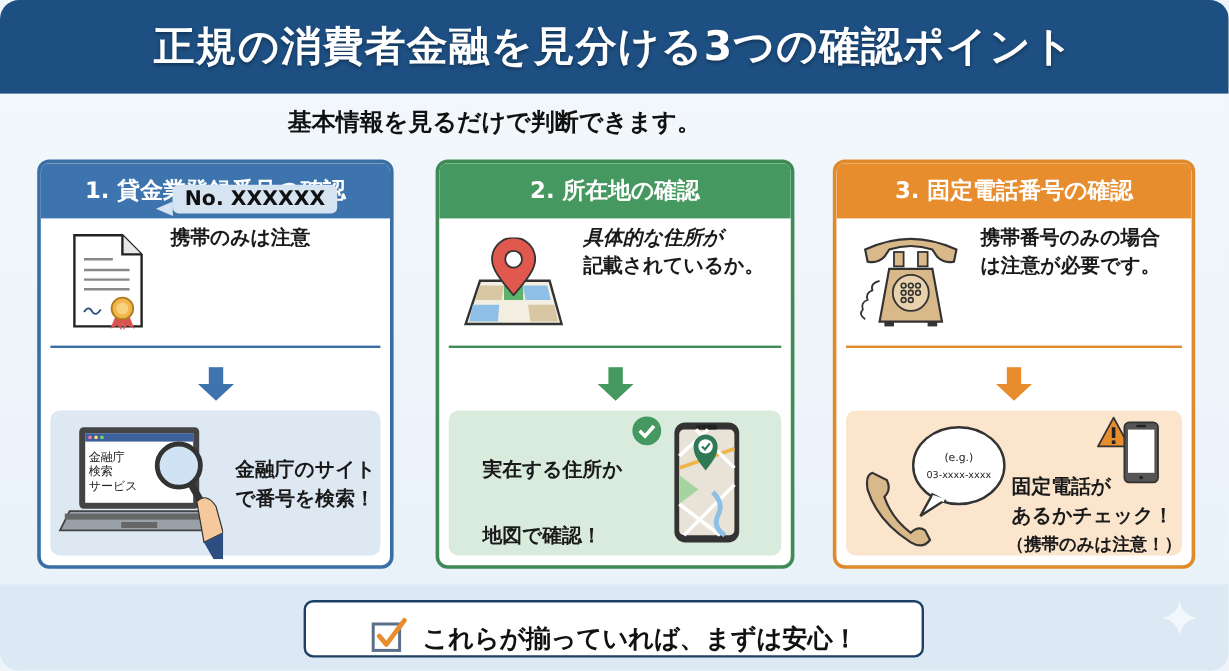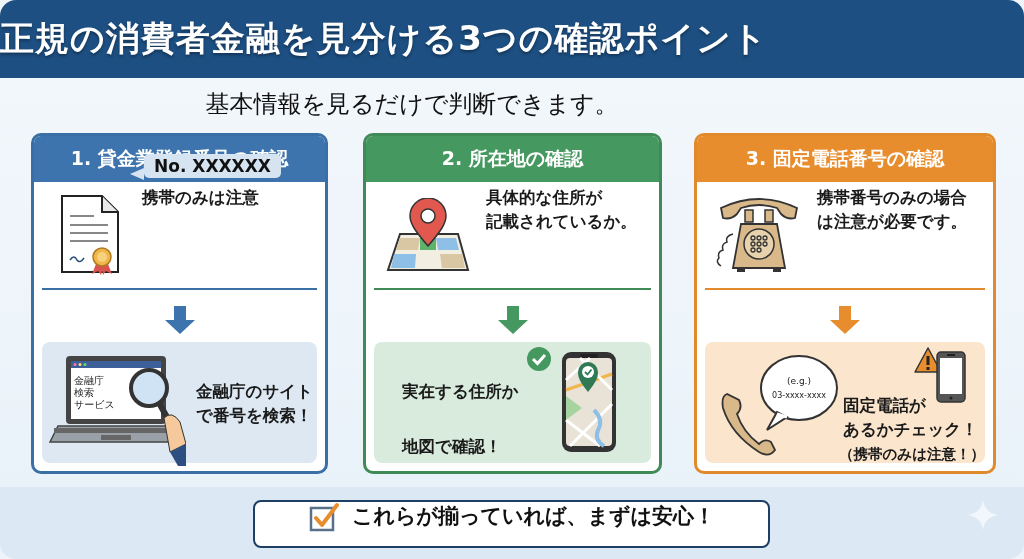--- a/index.html
+++ b/index.html
@@ -3,24 +3,24 @@
 <meta charset="utf-8">
 <style>
   * { box-sizing: border-box; margin: 0; padding: 0; }
   html, body { width: 1024px; height: 559px; overflow: hidden; background: #eef4fa; }
   body { font-family: "DejaVu Sans", "Liberation Sans", sans-serif; color: #1a1a1a; position: relative; }
 
   .frame { position: absolute; left: 0; top: 0; width: 1024px; height: 559px; border-radius: 16px; overflow: hidden;
     background: linear-gradient(180deg, #f4f8fc 0%, #e8f1f9 100%); }
 
   .header { position: absolute; left: 0; top: 0; width: 1024px; height: 78px; background: #1d4f82;
-    display: flex; align-items: center; }
+    display: flex; align-items: center; justify-content: center; }
   .header h1 { color: #ffffff; font-size: 34px; font-weight: bold; letter-spacing: 1px; text-shadow: 0 2px 3px rgba(0,0,0,0.35); }
 
-  .subtitle { position: absolute; left: 0; top: 88px; width: 824px; text-align: center; font-size: 24px; font-weight: normal; color: #111; }
+  .subtitle { position: absolute; left: 0; top: 88px; width: 824px; text-align: center; font-size: 20px; font-weight: bold; color: #111; }
 
   .card { position: absolute; top: 133px; height: 341px; border-radius: 10px; border: 3px solid; background: #fff; overflow: hidden; }
   .card .card-title { height: 46px; display: flex; align-items: center; justify-content: center; color: #fff; font-size: 19px; font-weight: bold; }
   .card.c1 { left: 31px; width: 297px; border-color: #3a6fa6; }
   .card.c1 .card-title { background: #3d74ad; }
   .card.c2 { left: 363px; width: 299px; border-color: #3f8a57; }
   .card.c2 .card-title { background: #45985f; }
   .card.c3 { left: 694px; width: 302px; border-color: #e08a2c; }
   .card.c3 .card-title { background: #e88d2e; }
   .divider { position: absolute; left: 8px; right: 8px; top: 152px; height: 2px; }
@@ -37,21 +37,21 @@
   .c2 .bottom-box { background: #d9ebdd; }
   .c3 .bottom-box { background: #fbe5cc; }
 
   .txt { position: absolute; font-size: 16.5px; font-weight: bold; line-height: 24px; color: #1a1a1a; white-space: nowrap; }
 
   .tag-no { position: absolute; left: 110px; top: 18px; background: #d6e4f2; border-radius: 5px; padding: 2px 10px; font-size: 17px; font-weight: bold; color: #111; }
   .tag-no::before { content: ""; position: absolute; left: -14px; top: 14px; border-right: 14px solid #d6e4f2; border-top: 6px solid transparent; border-bottom: 6px solid transparent; }
 
   .footer { position: absolute; left: 0; top: 487px; width: 1024px; height: 72px; background: #dce9f4; }
   .footer-box { position: absolute; left: 253px; top: 500px; width: 517px; height: 48px; background: #fff; border: 2.5px solid #1d3f66; border-radius: 8px;
-    display: flex; align-items: flex-start; justify-content: center; gap: 12px; }
+    display: flex; align-items: flex-end; justify-content: center; gap: 12px; }
   .footer-box span.msg { font-size: 21px; font-weight: bold; color: #111; }
   .sparkle { position: absolute; left: 968px; top: 500px; width: 30px; height: 30px; }
 </style>
 </head>
 <body>
 
 <div class="frame">
 
   <div class="header">
     <h1>正規の消費者金融を見分ける3つの確認ポイント</h1>
@@ -112,21 +112,21 @@
     <svg style="position:absolute;left:20px;top:62px;" width="84" height="78" viewBox="0 0 84 78">
       <path d="M14 36 H72 L82 72 H2 Z" fill="#f3eee2" stroke="#333" stroke-width="2"></path>
       <path d="M14 40 H34 L32 52 H10 Z" fill="#d8c7a2"></path>
       <path d="M8 56 H30 L29 70 H5 Z" fill="#8ebfe6"></path>
       <path d="M50 40 H70 L73 52 H52 Z" fill="#8ebfe6"></path>
       <path d="M54 56 H76 L79 70 H56 Z" fill="#d8c7a2"></path>
       <path d="M34 40 H50 V52 H34 Z" fill="#5fb26b"></path>
       <path d="M42 48 C30 34 24 26 24 18 A18 18 0 0 1 60 18 C60 26 54 34 42 48 Z" fill="#e0584e" stroke="#333" stroke-width="1.5"></path>
       <circle cx="42" cy="18" r="7" fill="#fff" stroke="#333" stroke-width="1.5"></circle>
     </svg>
-    <div class="txt" style="left:120px;top:50px;">具体的な住所が</div>
+    <div class="txt" style="left:120px;top:50px;font-style:italic;">具体的な住所が</div>
     <div class="txt" style="left:120px;top:74px;">記載されているか。</div>
 
     <div class="divider"></div>
     <div class="arrow">
       <div class="stem" style="background:#45985f;"></div>
         <div class="head" style="border-top-color:#45985f;"></div>
     </div>
 
     <div class="bottom-box">
       <div class="txt" style="left:28px;top:38px;">実在する住所か</div>

